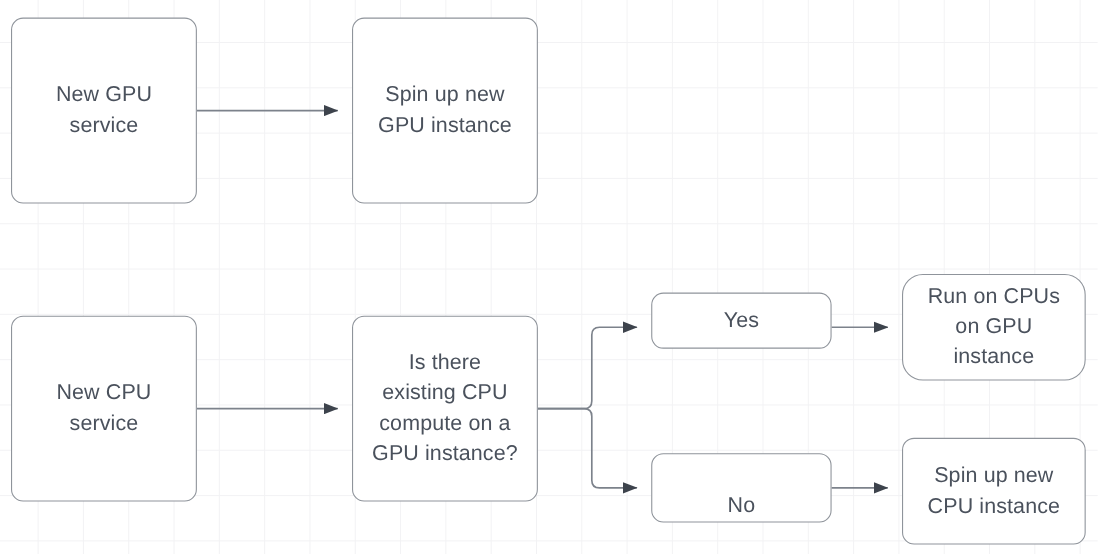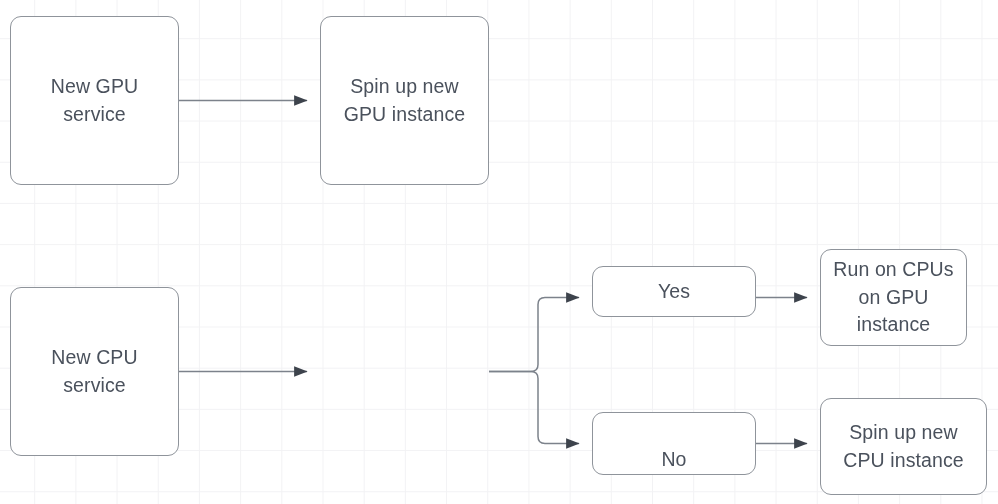--- a/index.html
+++ b/index.html
@@ -97,30 +97,36 @@
   <div class="node" style="left:320px; top:16px; width:169px; height:169px;">
     <span class="label">Spin up new
 GPU instance</span>
   </div>
 
   <div class="node" style="left:10px; top:287px; width:169px; height:169px;justify-content:center;">
     <span class="label">New CPU
 service</span>
   </div>
 
+  <div class="node node-tall" style="left:320px; top:287px; width:169px; height:169px;">
+    <span class="label">Is there
+existing CPU
+compute on a
+GPU instance?</span>
+  </div>
 
   <div class="node" style="left:592px; top:266px; width:164px; height:51px;">
     <span class="label">Yes</span>
   </div>
 
   <div class="node" style="left:592px; top:412px; width:164px; height:63px;align-items:flex-end;">
     <span class="label">No</span>
   </div>
 
-  <div class="node" style="left:820px; top:249px; width:147px; height:97px;">
+  <div class="node" style="left:820px; top:249px; width:167px; height:97px;border-radius:19px;">
     <span class="label">Run on CPUs
 on GPU
 instance</span>
   </div>
 
   <div class="node" style="left:820px; top:398px; width:167px; height:97px;">
     <span class="label">Spin up new
 CPU instance</span>
   </div>
 

